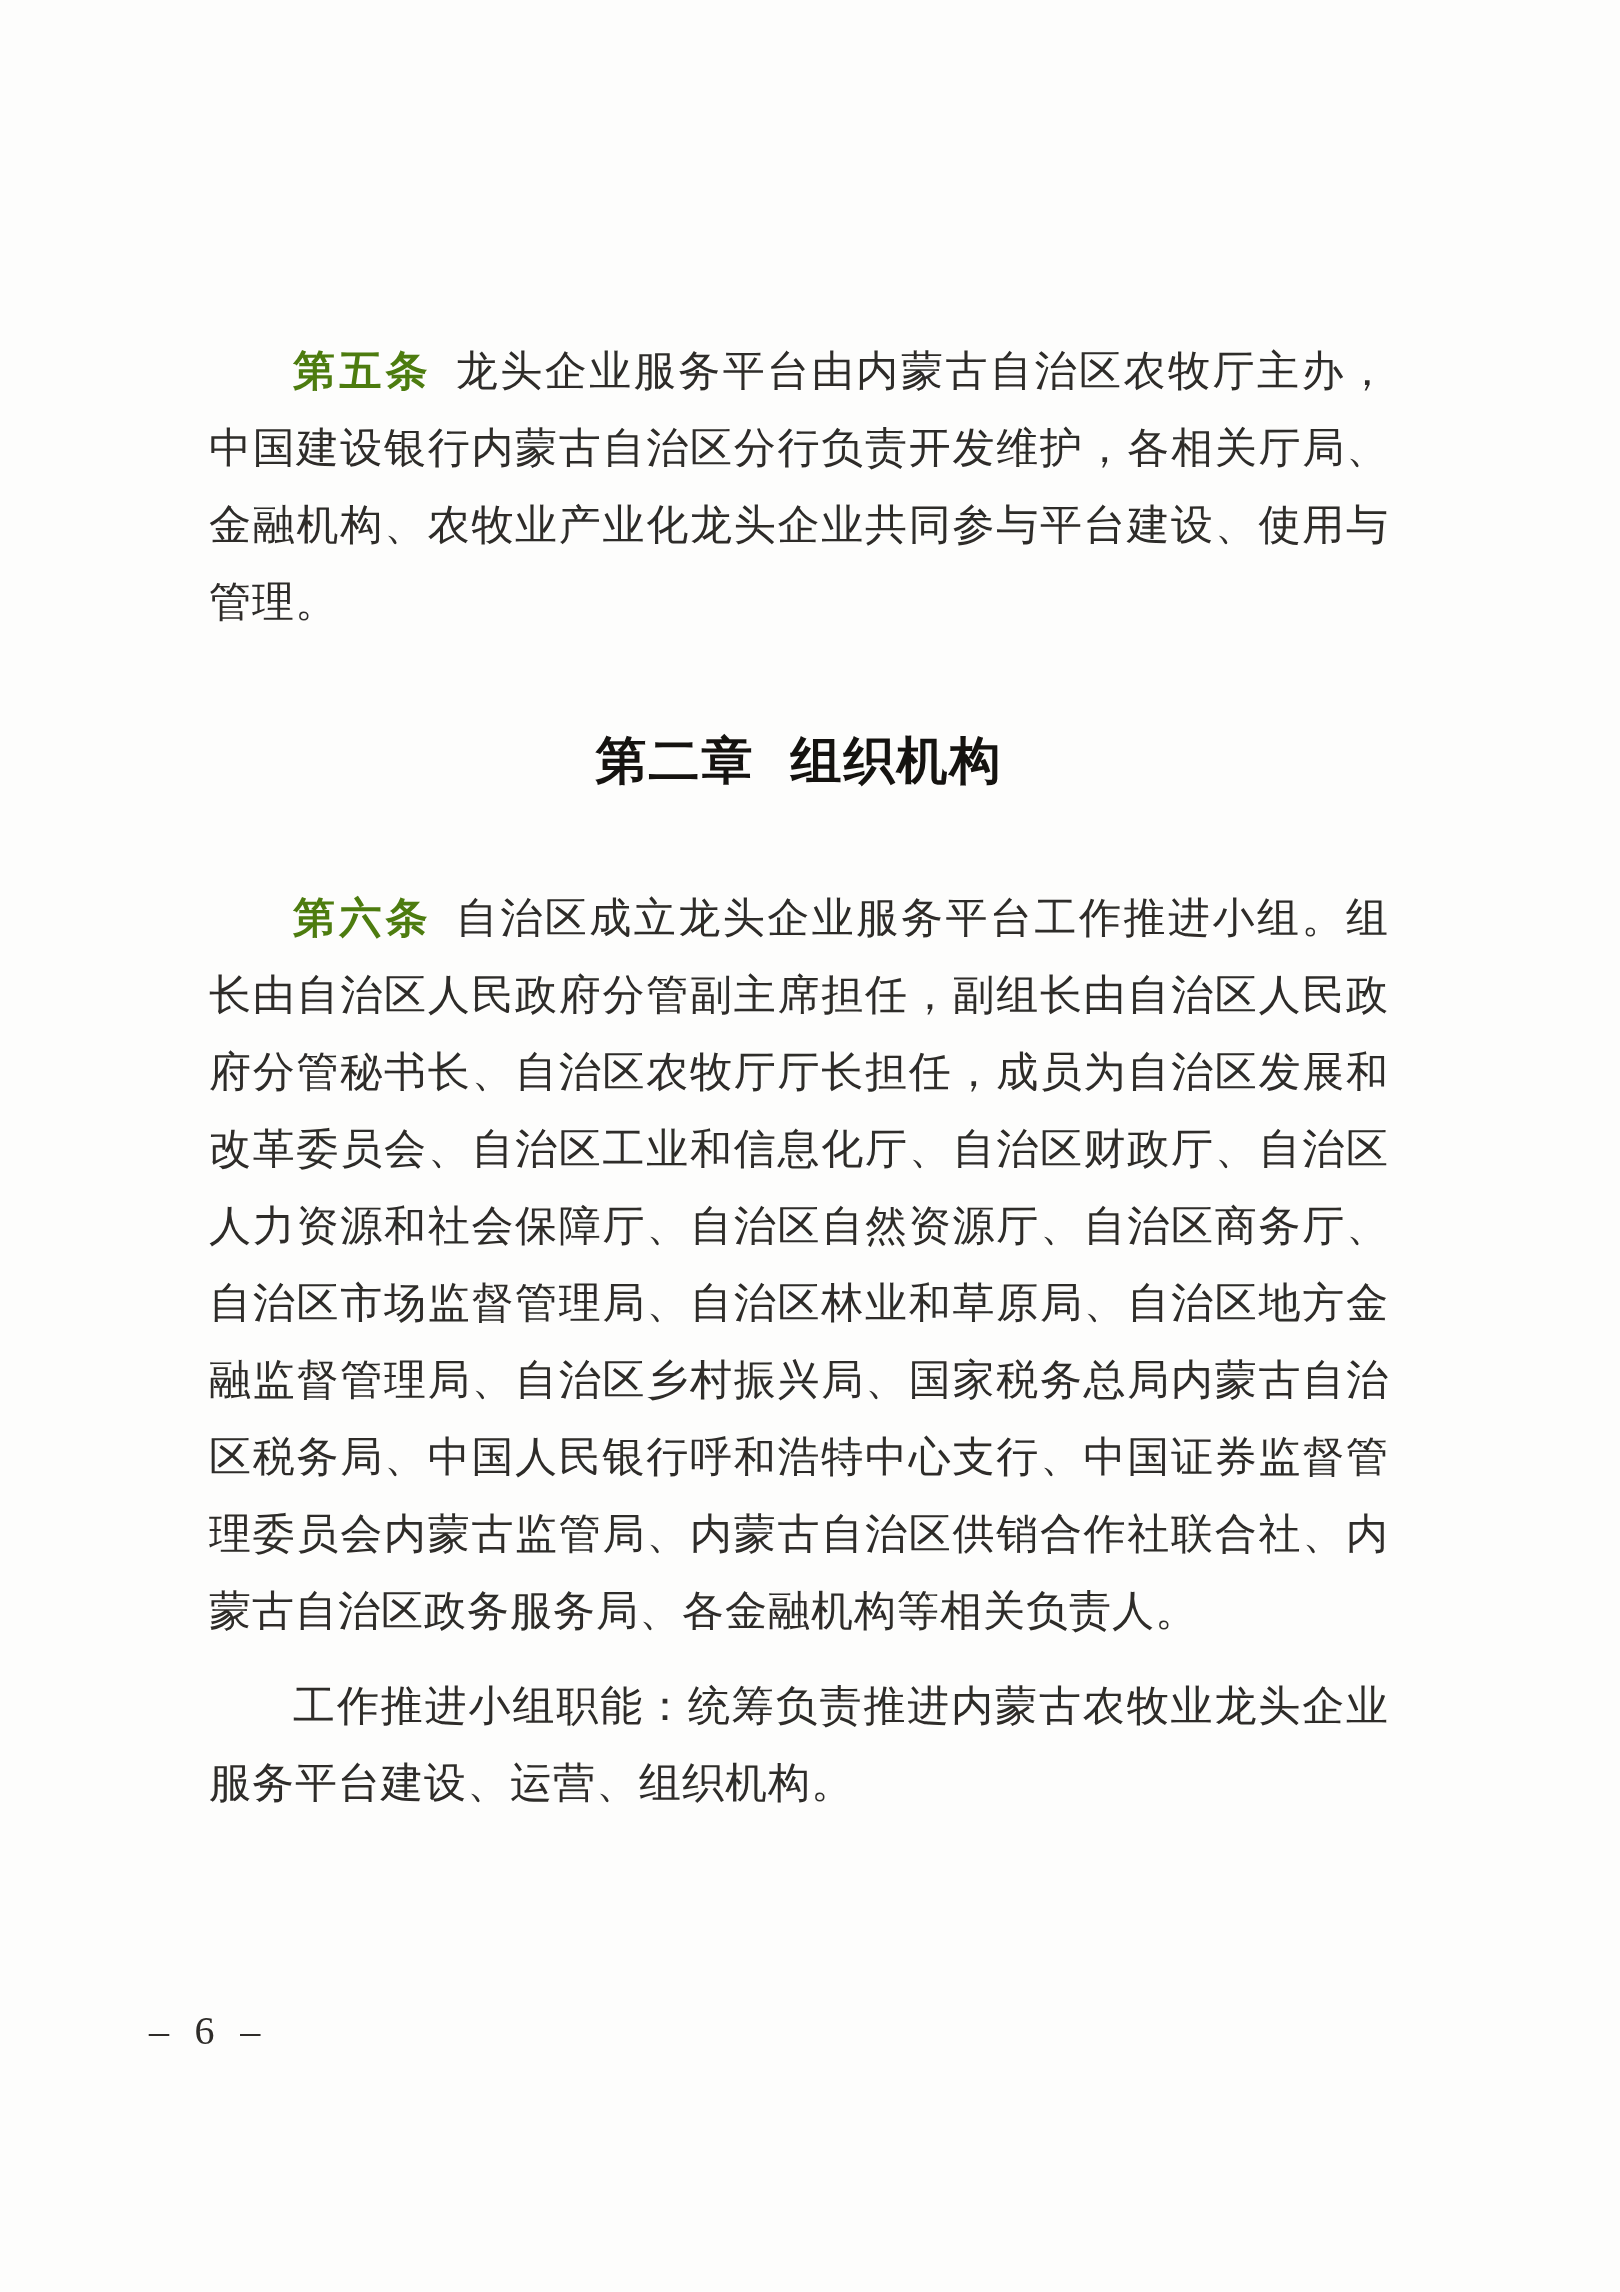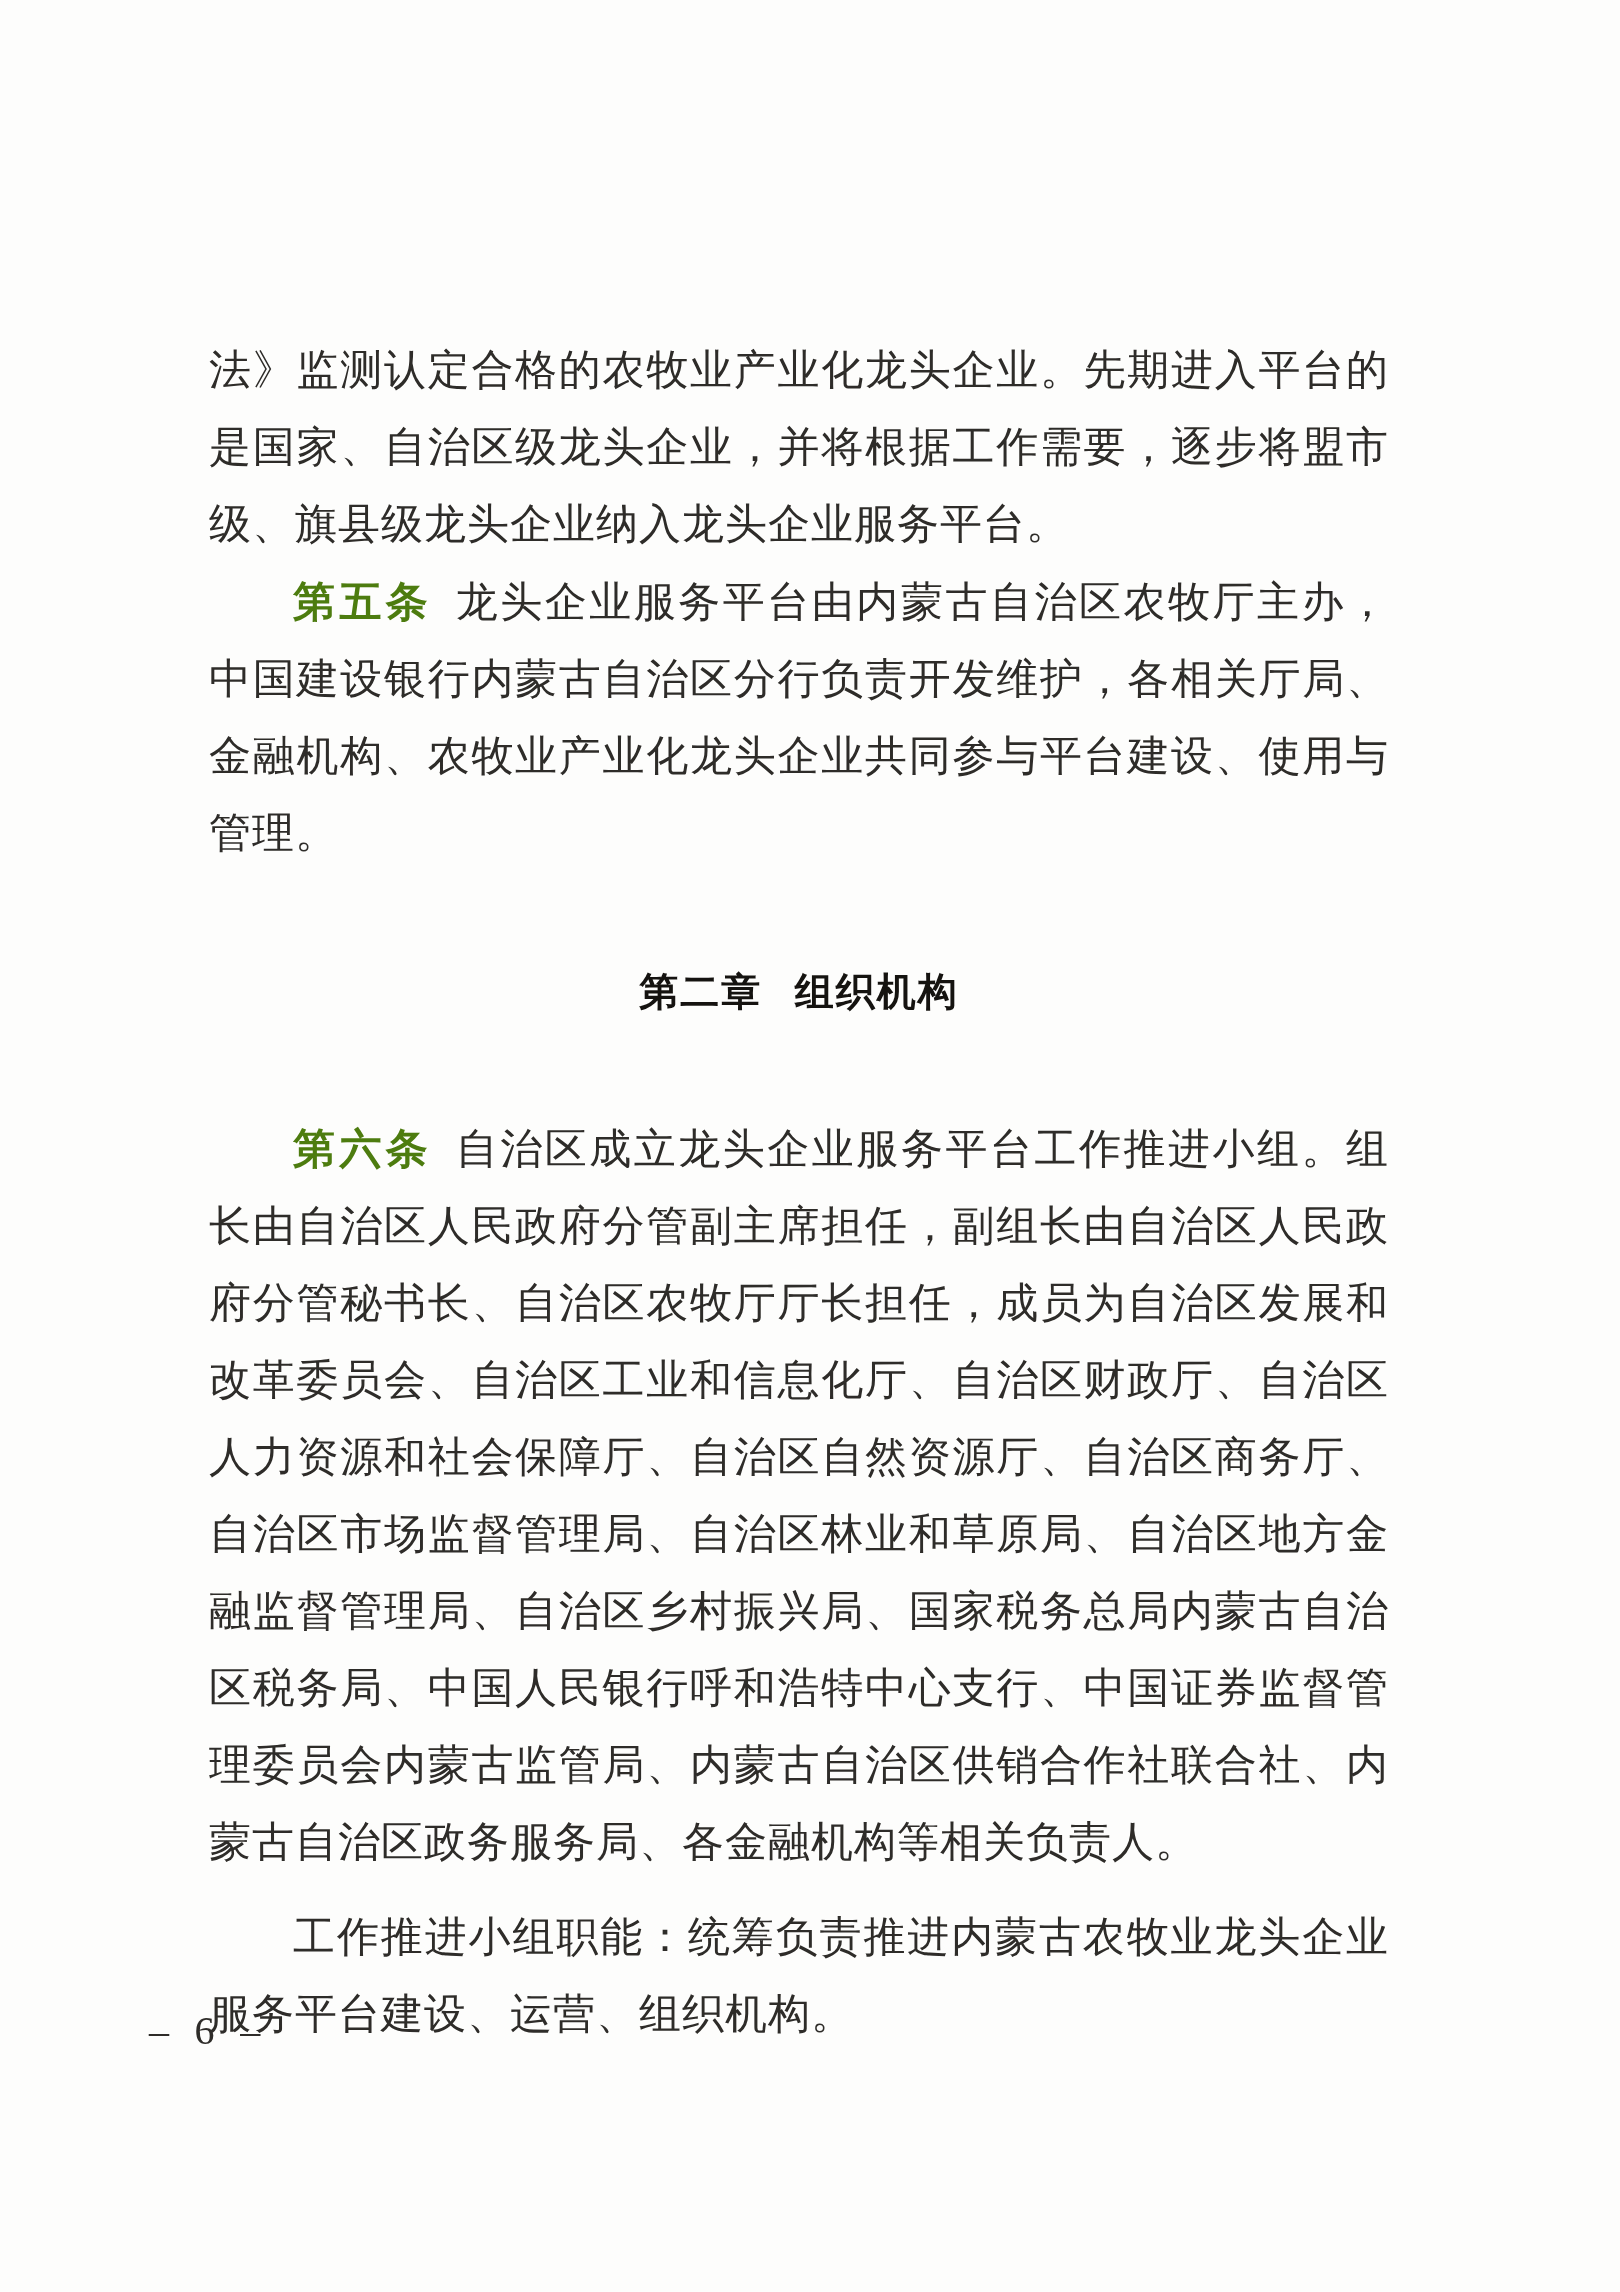--- a/index.html
+++ b/index.html
@@ -36,21 +36,21 @@
   .article-label {
     font-family: "Liberation Sans", "DejaVu Sans", sans-serif;
     font-weight: 700;
     color: #4d7c0f;
     letter-spacing: 2.9px;
   }
   .article-label:not(:empty) { margin-right: 23.5px; }
 
   .chapter-heading {
     margin: 81px 0 80px 0;
-    font-size: 39px;
+    font-size: 51px;
     line-height: 77px;
     text-align: center;
     font-family: "Liberation Sans", "DejaVu Sans", sans-serif;
     font-weight: 700;
     color: #151310;
     letter-spacing: 2px;
     word-spacing: 19.6px;
   }
 
   .page-number {
@@ -63,21 +63,20 @@
     color: #2e2c29;
     font-family: "Liberation Serif", "DejaVu Serif", serif;
   }
 </style>
 </head>
 <body>
 
 <div class="page">
   <div class="content">
 
-    <p class="para"><span>法》监测认定合格的农牧业产业化龙头企业。先期进入平台的是国家、自治区级龙头企业，并将根据工作需要，逐步将盟市级、旗县级龙头企业纳入龙头企业服务平台。</span></p>
 
     <p class="para indent"><b class="article-label">第五条</b><span>龙头企业服务平台由内蒙古自治区农牧厅主办，中国建设银行内蒙古自治区分行负责开发维护，各相关厅局、金融机构、农牧业产业化龙头企业共同参与平台建设、使用与管理。</span></p>
 
     <h2 class="chapter-heading">第二章 组织机构</h2>
 
     <p class="para indent"><b class="article-label">第六条</b><span>自治区成立龙头企业服务平台工作推进小组。组长由自治区人民政府分管副主席担任，副组长由自治区人民政府分管秘书长、自治区农牧厅厅长担任，成员为自治区发展和改革委员会、自治区工业和信息化厅、自治区财政厅、自治区人力资源和社会保障厅、自治区自然资源厅、自治区商务厅、自治区市场监督管理局、自治区林业和草原局、自治区地方金融监督管理局、自治区乡村振兴局、国家税务总局内蒙古自治区税务局、中国人民银行呼和浩特中心支行、中国证券监督管理委员会内蒙古监管局、内蒙古自治区供销合作社联合社、内蒙古自治区政务服务局、各金融机构等相关负责人。</span></p>
 
     <p class="para indent spaced-top"><span>工作推进小组职能：统筹负责推进内蒙古农牧业龙头企业服务平台建设、运营、组织机构。</span></p>
 
   </div>

